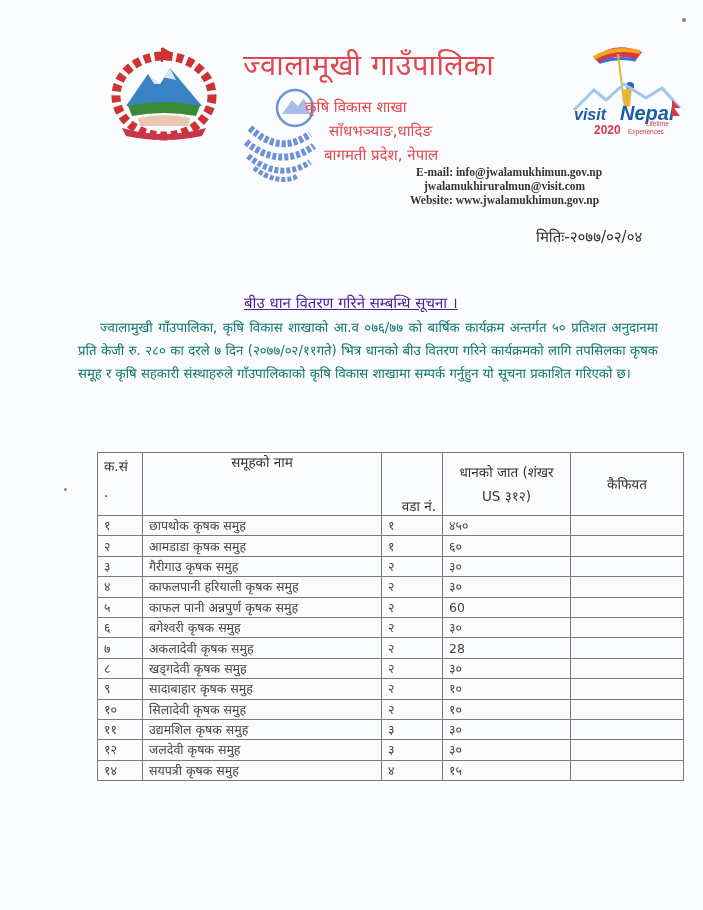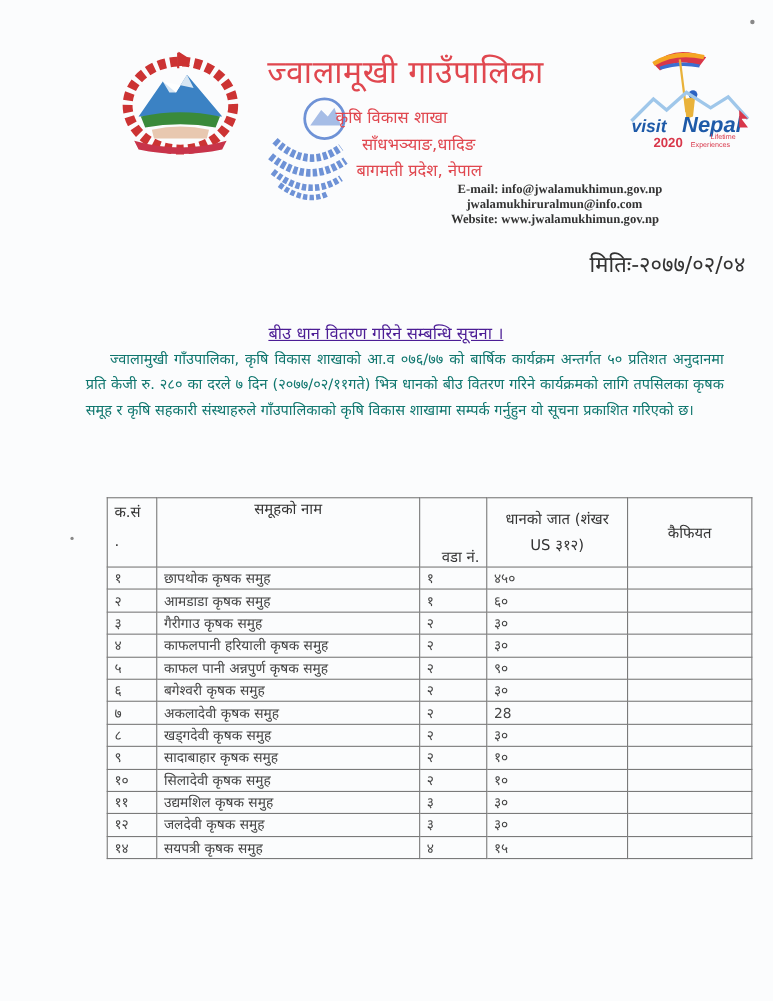--- a/index.html
+++ b/index.html
@@ -15,21 +15,21 @@
   #stamp { left: 240px; top: 86px; width: 118px; height: 100px; }
   .sub { color: #e0474f; font-size: 15px; white-space: nowrap; }
   #sub1 { left: 305px; top: 96px; }
   #sub2 { left: 307px; top: 120px; margin-left: 22px; }
   #sub3 { left: 324px; top: 144px; }
   #visit-logo { left: 572px; top: 38px; width: 110px; height: 100px; }
   .contact { font-family: "Liberation Serif", serif; font-weight: bold; font-size: 11.5px; color: #333; white-space: nowrap; }
   #email1 { left: 416px; top: 166px; }
   #email2 { left: 424px; top: 180px; }
   #website { left: 410px; top: 194px; }
-  #date { left: 536px; top: 226px; font-size: 20px; color: #333; white-space: nowrap; }
+  #date { left: 536px; top: 226px; font-size: 15px; color: #333; white-space: nowrap; }
   #notice-title { left: 244px; top: 292px; font-size: 15px; text-decoration: underline; white-space: nowrap; color: #4c1d95; }
   #body-text { left: 78px; top: 316px; width: 580px; font-size: 13.2px; line-height: 23px; text-align: justify; color: #0f766e; }
   #body-text .indent { display: inline-block; width: 22px; }
   
   #data-table { left: 97px; top: 452px; border-collapse: collapse; font-size: 12.5px; color: #444; }
   #data-table td, #data-table th { border: 1px solid #7a7a7a; padding: 0 6px; font-weight: normal; }
   #data-table thead th { height: 62px; font-size: 13.5px; color: #333; }
   #data-table tbody td { height: 19.4px; line-height: 19px; }
   .c-sn { width: 32px; text-align: left; margin-top: 30px; }
   .c-name { width: 226px; text-align: left; }
@@ -81,21 +81,21 @@
   <path d="M2 72 L22 52 L34 62 L52 46 L74 60 L90 50 L108 70" stroke="#9fc7ea" stroke-width="3" fill="none"></path>
   <text x="2" y="82" font-family="Liberation Sans, sans-serif" font-size="16" font-weight="bold" font-style="italic" fill="#1e5aa8">visit</text>
   <text x="48" y="82" font-family="Liberation Sans, sans-serif" font-size="20" font-weight="bold" font-style="italic" fill="#1e5aa8">Nepal</text>
   <path d="M100 62 L108 70 L102 70 L108 78 L100 78 Z" fill="#d8374a"></path>
   <text x="22" y="96" font-family="Liberation Sans, sans-serif" font-size="12" font-weight="bold" fill="#d8374a">2020</text>
   <text x="74" y="88" font-family="Liberation Sans, sans-serif" font-size="6.5" fill="#d8374a">Lifetime</text>
   <text x="56" y="96" font-family="Liberation Sans, sans-serif" font-size="6.5" fill="#d8374a">Experiences</text>
 </svg>
 
 <div id="email1" class="abs contact">E-mail: info@jwalamukhimun.gov.np</div>
-<div id="email2" class="abs contact">jwalamukhiruralmun@info.com</div>
+<div id="email2" class="abs contact">jwalamukhiruralmun@visit.com</div>
 <div id="website" class="abs contact">Website: www.jwalamukhimun.gov.np</div>
 
 <div id="date" class="abs">मितिः-२०७७/०२/०४</div>
 
 <div id="notice-title" class="abs">बीउ धान वितरण गरिने सम्बन्धि सूचना ।</div>
 
 <div id="body-text" class="abs"><span class="indent"></span><span>ज्वालामुखी गाँउपालिका, कृषि विकास शाखाको आ.व ०७६/७७ को बार्षिक कार्यक्रम  अन्तर्गत ५० प्रतिशत अनुदानमा प्रति केजी रु. २८० का दरले ७ दिन (२०७७/०२/११गते) भित्र धानको बीउ वितरण गरिने कार्यक्रमको लागि तपसिलका कृषक समूह र कृषि सहकारी संस्थाहरुले गाँउपालिकाको कृषि विकास शाखामा सम्पर्क गर्नुहुन यो सूचना प्रकाशित गरिएको छ।</span></div>
 
 <table id="data-table" class="abs">
   <thead>
@@ -133,21 +133,21 @@
         <td class="c-sn">४</td>
         <td class="c-name">काफलपानी हरियाली कृषक समुह</td>
         <td class="c-ward">२</td>
         <td class="c-qty">३०</td>
         <td class="c-remark"></td>
       </tr>
       <tr>
         <td class="c-sn">५</td>
         <td class="c-name">काफल पानी अन्नपुर्ण कृषक समुह</td>
         <td class="c-ward">२</td>
-        <td class="c-qty">९०</td>
+        <td class="c-qty">60</td>
         <td class="c-remark"></td>
       </tr>
       <tr>
         <td class="c-sn">६</td>
         <td class="c-name">बगेश्वरी कृषक समुह</td>
         <td class="c-ward">२</td>
         <td class="c-qty">३०</td>
         <td class="c-remark"></td>
       </tr>
       <tr>

